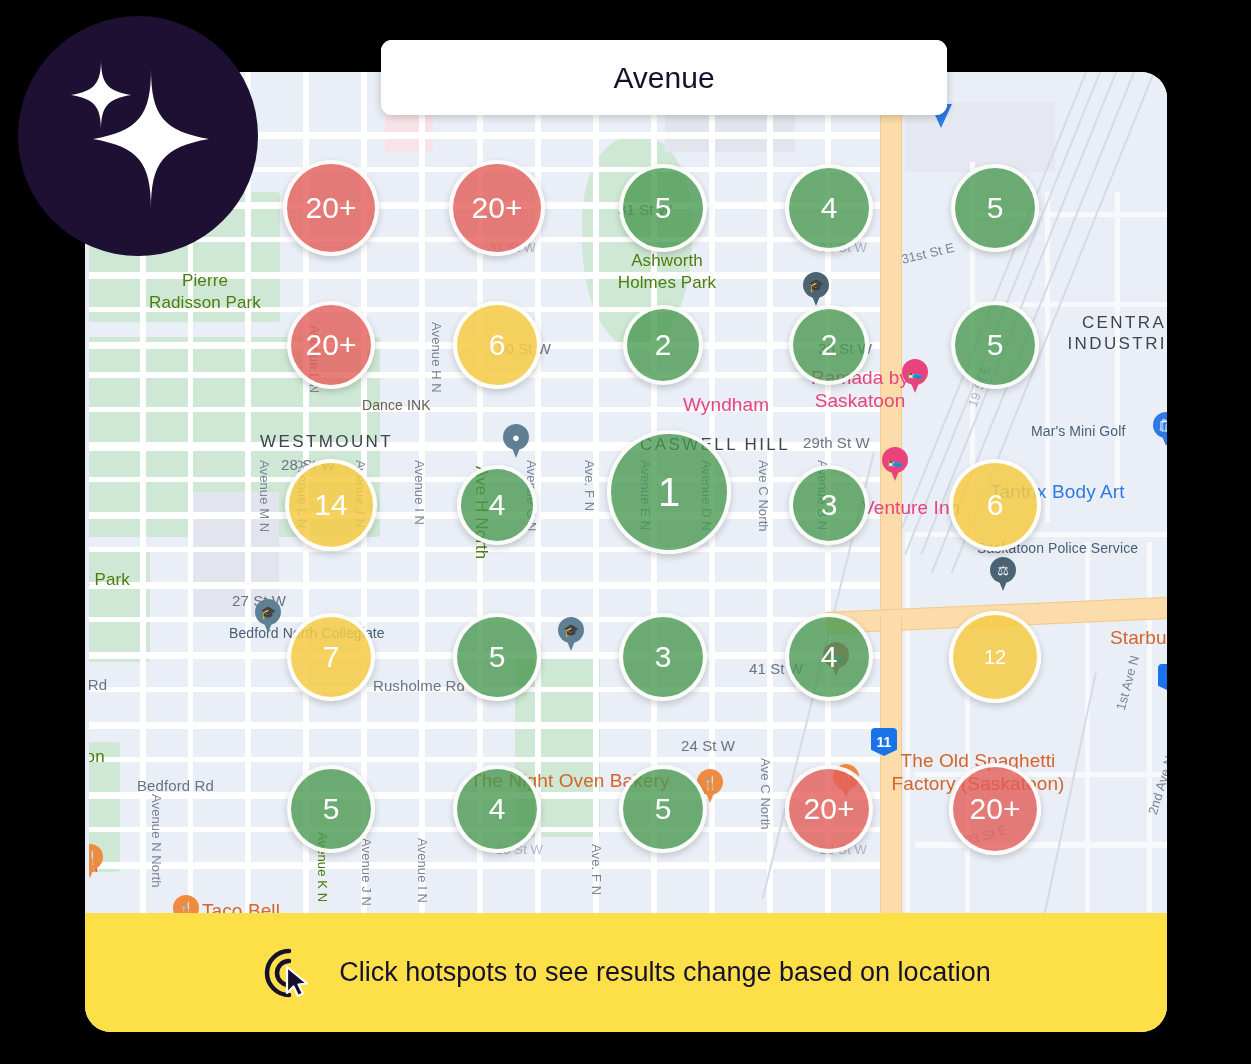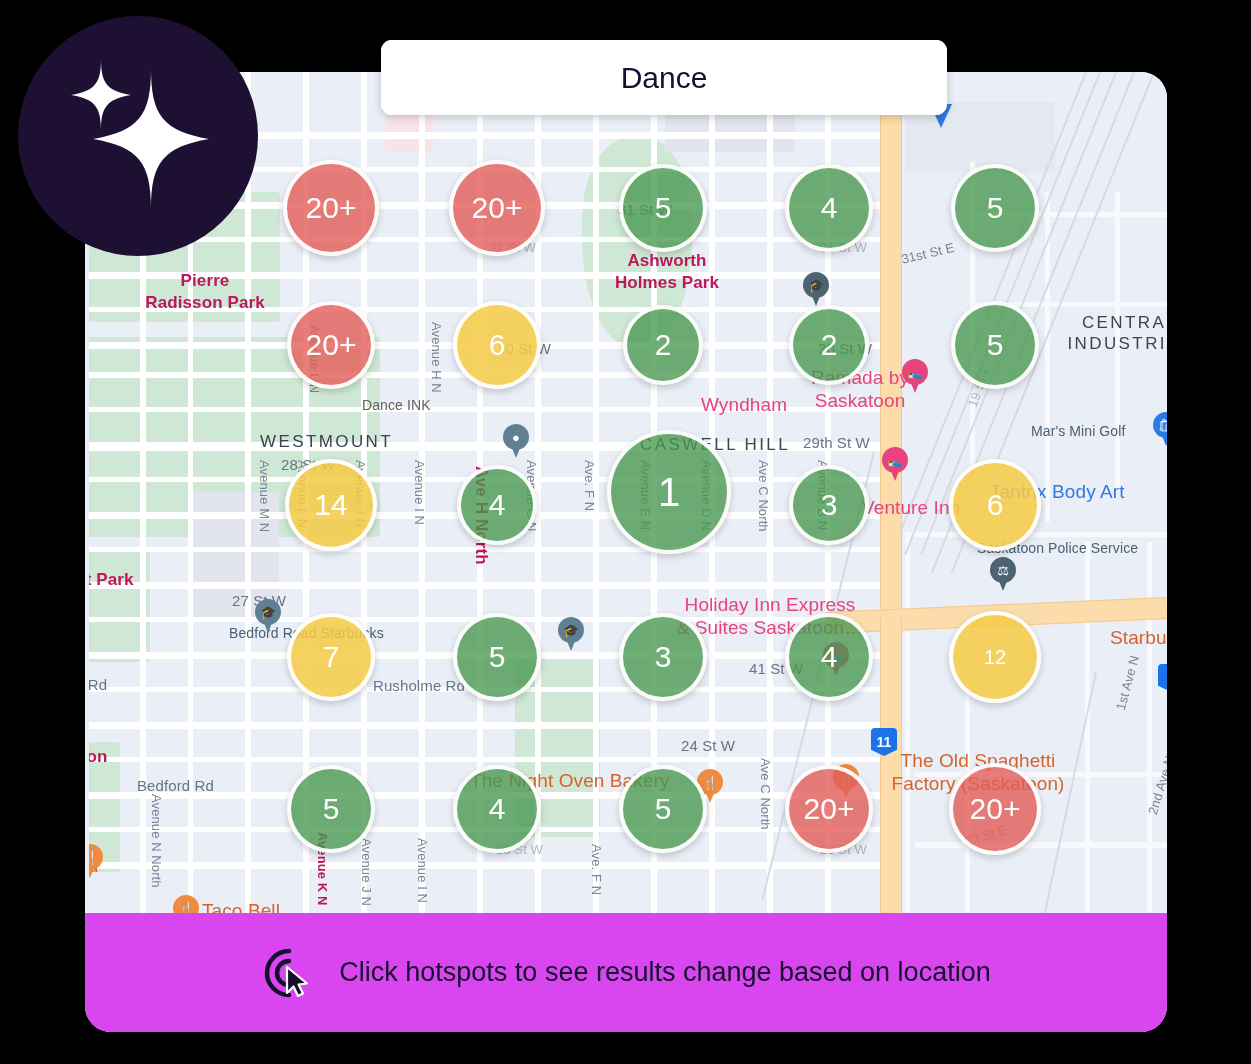--- a/index.html
+++ b/index.html
@@ -70,21 +70,21 @@
     white-space: nowrap;
     font-family: "Liberation Sans", sans-serif;
     color: #5d6675;
     font-size: 15px;
     letter-spacing: .1px;
     pointer-events: none;
   }
   .lbl.street   { color: #6a7384; font-size: 15px; }
   .lbl.streetsm { color: #7b8494; font-size: 13px; }
   .lbl.area     { color: #3d4450; font-size: 17px; letter-spacing: 2.4px; font-weight: 400; }
-  .lbl.park-t   { color: #be185d; font-size: 17px; font-weight: bold; }
+  .lbl.park-t   { color: #4d7c0f; font-size: 17px; }
   .lbl.poi      { color: #4a6075; font-size: 14px; }
   .lbl.poi-food { color: #d4642a; font-size: 19px; }
   .lbl.poi-hotel{ color: #e8437c; font-size: 19px; }
   .lbl.poi-shop { color: #2d7ae5; font-size: 19px; }
   .lbl.vert     { writing-mode: vertical-rl; }
   .lbl.rot      { transform-origin: left top; }
   .lbl.center   { text-align: center; }
 
   
   .pin {
@@ -172,21 +172,21 @@
     z-index: 50;
   }
 
   
   #caption {
     position: absolute;
     left: 0; top: 841px;
     width: 1082px; height: 119px;
     display: flex; align-items: center; justify-content: center;
     gap: 22px;
-    background: #d946ef;
+    background: #fde047;
   }
   #caption .txt {
     font-size: 27px;
     color: #15102e;
   }
 
   .fade-left {
     position: absolute; left: 0; top: 0; width: 4px; height: 841px;
     background: #e9edf5;
   }
@@ -323,33 +323,31 @@
       <div class="lbl streetsm vert" style="left:274px;top:766px;">Avenue J N</div>
       <div class="lbl streetsm vert" style="left:330px;top:766px;">Avenue I N</div>
       <div class="lbl streetsm vert" style="left:504px;top:772px;">Ave. F N</div>
       <div class="lbl streetsm vert" style="left:673px;top:686px;">Ave C North</div>
 
       <div class="lbl streetsm rot" style="left:1028px;top:636px;transform:rotate(-75deg);">1st Ave N</div>
       <div class="lbl streetsm rot" style="left:1060px;top:740px;transform:rotate(-73deg);">2nd Ave N</div>
       <div class="lbl streetsm rot" style="left:880px;top:332px;transform:rotate(-70deg);opacity:.55;">19 St E</div>
 
       <div class="lbl poi" style="left:277px;top:325px;color:#6b5f4f;">Dance INK</div>
-      <div class="lbl poi-hotel" style="left:616px;top:322px;">Wyndham</div>
+      <div class="lbl poi-hotel" style="left:598px;top:322px;">Wyndham</div>
       <div class="lbl poi-hotel center" style="left:675px;top:295px;width:200px;white-space:pre-line;line-height:1.2;">Ramada by
 Saskatoon</div>
       <div class="lbl poi-hotel" style="left:777px;top:425px;">Venture Inn</div>
-      <div class="lbl poi-hotel center" style="left:560px;top:522px;width:250px;white-space:pre-line;line-height:1.2;">Holiday Inn Express
-&amp; Suites Saskatoon…</div>
       <div class="lbl poi" style="left:946px;top:351px;">Mar's Mini Golf</div>
       <div class="lbl poi-shop" style="left:905px;top:409px;">Tantrix Body Art</div>
       <div class="lbl poi" style="left:892px;top:468px;">Saskatoon Police Service</div>
       <div class="lbl poi-food" style="left:1025px;top:555px;">Starbucks</div>
       <div class="lbl poi-food center" style="left:768px;top:678px;width:250px;white-space:pre-line;line-height:1.2;">The Old Spaghetti
 Factory (Saskatoon)</div>
-      <div class="lbl poi" style="left:144px;top:553px;">Bedford Road Starbucks</div>
+      <div class="lbl poi" style="left:144px;top:553px;">Bedford North Collegiate</div>
       <div class="lbl poi-food" style="left:385px;top:698px;">The Night Oven Bakery</div>
       <div class="lbl poi-food" style="left:117px;top:828px;">Taco Bell</div>
 
       <div class="lbl poi-food" style="left:-8px;top:783px;">nd</div>
 
       <div class="pin slate" style="left:418px;top:352px;">
         <div class="head"></div>
           <div class="tail"></div>
         <div class="gl">●</div>
       </div>
@@ -461,21 +459,21 @@
           <path d="M28 6 C16 6 6 16 6 28 C6 40 16 50 28 50" stroke="#15102e" stroke-width="4.5" fill="none" stroke-linecap="round"></path>
           <path d="M28 16 C21.4 16 16 21.4 16 28 C16 34.6 21.4 40 28 40" stroke="#15102e" stroke-width="4.5" fill="none" stroke-linecap="round"></path>
           <path d="M26 22 L26 48 L32.5 41.5 L37 51 L42 48.5 L37.5 39.5 L46 38.5 Z" fill="#15102e" stroke="#ffffff" stroke-width="2.2" stroke-linejoin="round"></path>
         </svg>
       </span>
       <span class="txt">Click hotspots to see results change based on location</span>
     </div>
   </div>
 
   <div id="toggle">
-    <div class="seg idle">Dance</div>
+    <div class="seg idle">Avenue</div>
   </div>
 
   <div id="badge">
     <span style="display:flex;">
       <svg width="190" height="190" viewBox="0 0 190 190" fill="none">
         <path d="M108 28 C108 74 120 90 166 98 C120 106 108 122 108 168 C108 122 96 106 50 98 C96 90 108 74 108 28 Z" fill="#ffffff"></path>
         <path d="M58 18 C58 42 64 50 88 54 C64 58 58 66 58 90 C58 66 52 58 28 54 C52 50 58 42 58 18 Z" fill="#ffffff"></path>
       </svg>
     </span>
   </div>

